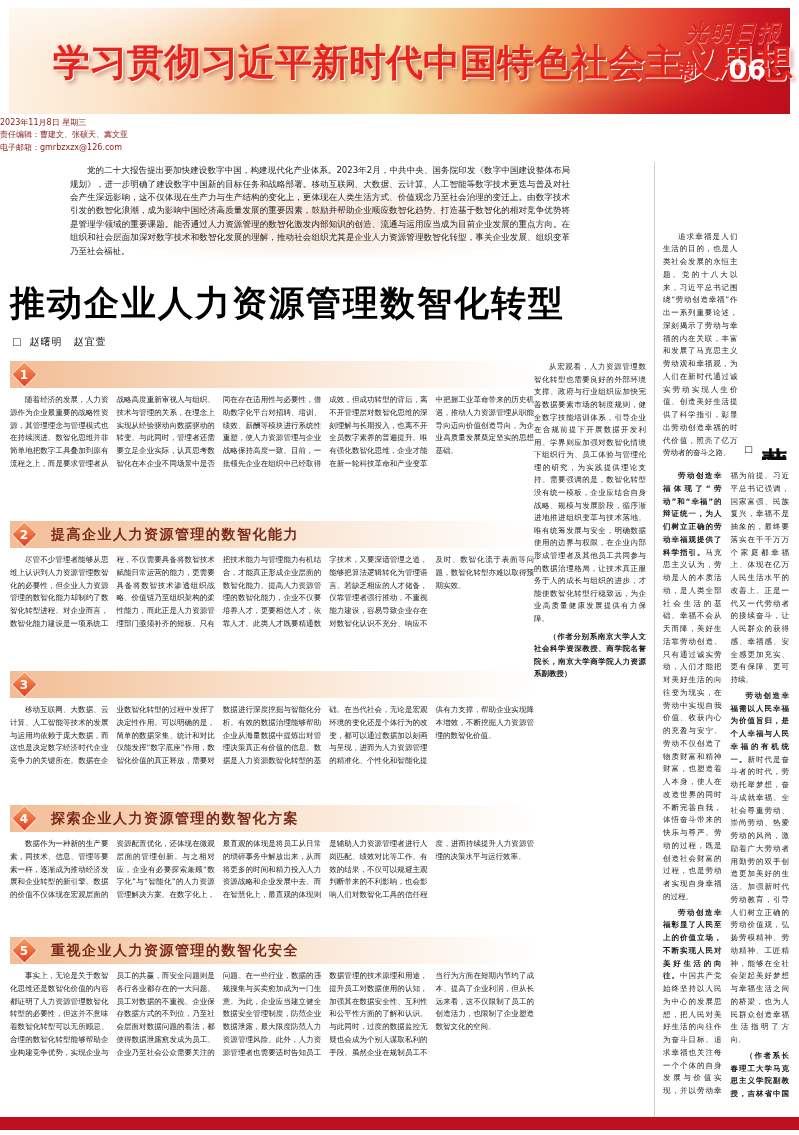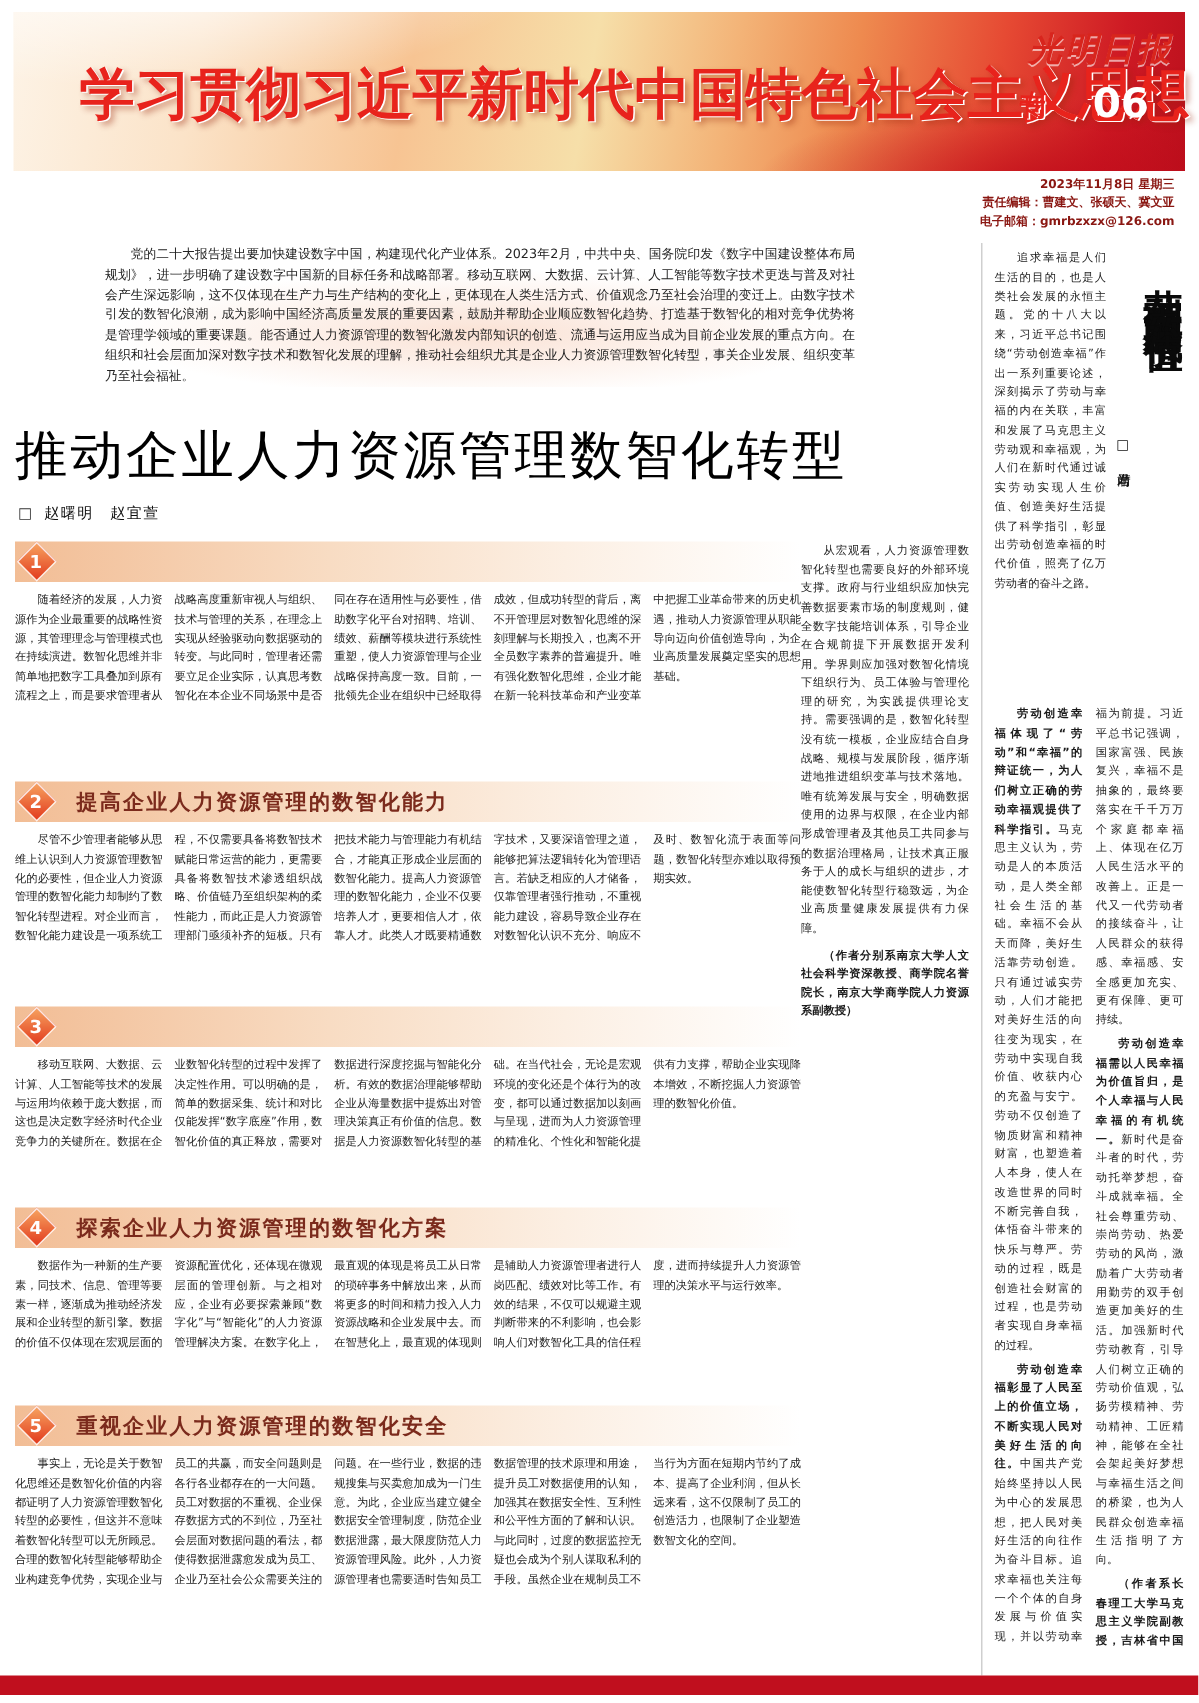--- a/index.html
+++ b/index.html
@@ -14,31 +14,31 @@
       linear-gradient(100deg,#fdf3e6 0%,#fbe3c8 16%,#f7c493 34%,#f6dfa9 49%,#f3b377 61%,#ee8a4f 71%,#e64a33 83%,#ce1a24 93%,#bb101d 100%);}
   .slogan{position:absolute;left:44px;top:30px;font-size:37px;font-weight:900;color:#e8231c;white-space:nowrap;
     text-shadow:1px 1px 0 #fff,3px 3px 4px rgba(150,35,12,.45);}
   .special{position:absolute;left:668px;top:38px;writing-mode:vertical-rl;font-size:17px;font-weight:900;
     color:#e8231c;letter-spacing:3px;text-shadow:1px 1px 0 #fff;}
   .masthead{position:absolute;right:8px;top:10px;font-size:22px;font-weight:900;font-style:italic;
     color:#d8251d;letter-spacing:2px;text-shadow:0 1px 0 rgba(255,255,255,.6);}
   .pageno{position:absolute;right:24px;top:46px;font-size:27px;font-weight:700;color:#fff;}
 
   
-  .pubinfo{margin:3px 16px 0 0;text-align:right;font-size:8px;color:#8a1712;line-height:1.55;font-weight:700;}
+  .pubinfo{margin:3px 16px 0 0;text-align:left;font-size:8px;color:#8a1712;line-height:1.55;font-weight:400;}
 
   
   .content{display:flex;padding:0 10px;margin-top:8px;}
   .main-article{width:636px;flex:none;}
   .right-article{flex:1;margin-left:8px;padding-left:8px;border-left:1px solid #cfcfcf;}
 
   
   .intro{margin:2px 0 10px 60px;width:500px;font-size:8.5px;line-height:1.58;text-align:justify;text-indent:2em;color:#222;
     background:radial-gradient(ellipse 62% 58% at 50% 62%,#fae2d5 0%,rgba(255,255,255,0) 78%);border-radius:16px;}
-  .headline{font-size:35px;font-weight:400;color:#000;letter-spacing:2px;margin:22px 0 8px;white-space:nowrap;}
+  .headline{font-size:35px;font-weight:700;color:#000;letter-spacing:2px;margin:22px 0 8px;white-space:nowrap;}
   .byline{font-size:10px;color:#111;margin:2px 2px 12px;}
   .byline .mark{margin-right:8px;color:#333;}
   .byline .nm{letter-spacing:1px;}
 
   .main-body{display:flex;}
   .sections{width:524px;flex:none;}
   .side-col{flex:1;font-size:7.5px;line-height:1.68;text-align:justify;color:#1b1b1b;overflow:hidden;}
   .side-col p{text-indent:2em;}
   .side-col .attr{font-weight:800;margin-top:5px;}
 
@@ -48,21 +48,21 @@
   .badge{flex:none;width:19px;height:19px;margin:0 17px 0 5px;transform:rotate(45deg);
     background:linear-gradient(135deg,#f6a15e,#e23a1e);border:1px solid rgba(255,255,255,.85);
     display:flex;align-items:center;justify-content:center;}
   .badge i{transform:rotate(-45deg);font-style:normal;font-weight:800;color:#fff;font-size:12px;}
   .sec-head h2{font-size:14px;font-weight:900;color:#7b2a1c;letter-spacing:1.5px;}
   .sec-body{column-count:5;column-gap:8px;font-size:7.5px;line-height:1.7;text-align:justify;
     color:#1b1b1b;text-indent:2em;overflow:hidden;}
   .h1b{height:118px}.h2b{height:108px}.h3b{height:92px}.h4b{height:90px}.h5b{height:138px}
 
   
-  .ra-top{display:flex;height:298px;overflow:hidden;}
+  .ra-top{display:flex;height:298px;overflow:hidden;align-items:flex-end;}
   .ra-lead{flex:1;font-size:7.5px;line-height:1.7;text-align:justify;text-indent:2em;padding-top:4px;}
   .ra-byline{writing-mode:vertical-rl;font-size:9px;color:#111;padding-top:130px;margin-left:4px;white-space:nowrap;}
   .ra-byline .mark{margin-bottom:6px;}
   .ra-title{writing-mode:vertical-rl;font-size:26px;font-weight:900;color:#0a0a0a;letter-spacing:3px;
     margin-left:6px;padding-top:10px;line-height:1.1;}
   .ra-body{margin-top:10px;column-count:2;column-gap:9px;font-size:7.5px;line-height:1.7;
     text-align:justify;height:632px;overflow:hidden;}
   .ra-body p{text-indent:2em;margin-bottom:3px;}
   .ra-body b{font-weight:800;}
   .ra-attr{font-weight:800;}

